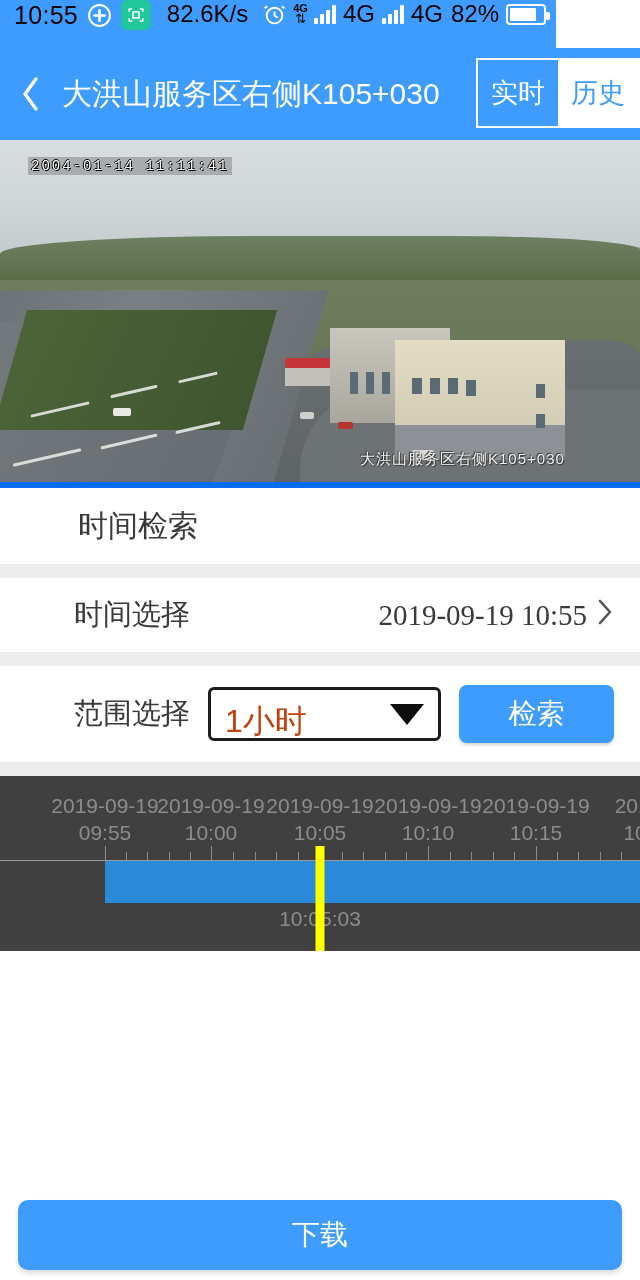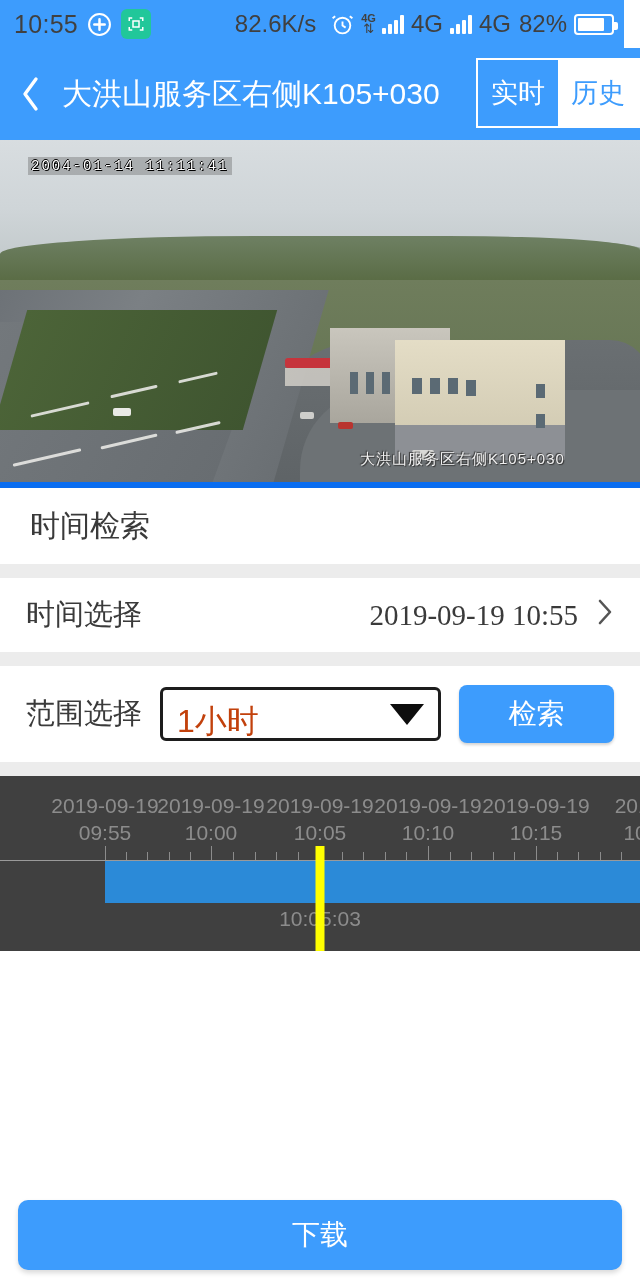--- a/index.html
+++ b/index.html
@@ -6,23 +6,23 @@
   html,body { width:640px; height:1280px; }
   body {
     font-family:"Liberation Sans","DejaVu Sans",sans-serif;
     background:#ffffff;
     overflow:hidden;
     position:relative;
   }
 
   
   .statusbar{
-    height:48px; width:624px; background:#3d9cfd;
-    display:flex; align-items:center; padding:0 10px 0 14px;
-    color:#404040;
+    height:48px; width:556px; background:#3d9cfd;
+    display:flex; align-items:flex-start; padding:0 10px 0 14px;
+    color:#000000;
   }
   .sb-left{ display:flex; align-items:center; gap:9px; }
   .sb-clock{ font-size:25px; letter-spacing:.3px; }
   .sb-plus{ width:25px; height:25px; position:relative; }
   .sb-plus svg{ display:block; }
   .sb-scan{
     width:30px; height:30px; background:#21c79a; border-radius:6px;
     display:flex; align-items:center; justify-content:center;
   }
   .sb-mid{ flex:1; }
@@ -163,33 +163,33 @@
     position:absolute; left:360px; top:310px;
     font-size:15px; color:#f0f0f0; letter-spacing:1px; white-space:nowrap;
     text-shadow:1px 1px 1px #333,-1px -1px 1px #333;
   }
   .videobar{
     position:absolute; left:0; bottom:0; width:640px; height:6px; background:#0a6df0;
   }
 
   
   .sectiongap{ height:14px; background:#ececec; }
-  .panel{ background:#ffffff; width:640px; }
+  .panel{ background:#ffffff; width:640px;padding-left:48px; }
   .panel-title{
     height:76px; display:flex; align-items:center; padding:0 30px;
     font-size:30px; color:#3a3a3a;
   }
   .row{
     height:74px; display:flex; align-items:center; padding:0 26px;
     font-size:29px; color:#3a3a3a;font-family:Liberation Serif, serif;
   }
   .row .lbl{ flex:0 0 auto; }
   .row .val{
     margin-left:auto; font-size:29px; color:#3a3a3a; display:flex;
-    align-items:center; gap:18px;
+    align-items:center; gap:9px;
   }
   .chev{ display:block; }
 
   .rangerow{
     height:96px; display:flex; align-items:center; padding:0 26px; gap:18px;
   }
   .rangerow .lbl{ font-size:29px; color:#3a3a3a; white-space:nowrap; }
   .select{
     flex:1; height:54px; border:3px solid #1d1d1d; border-radius:6px;
     display:flex; align-items:center; padding:0 14px; background:#fff;

